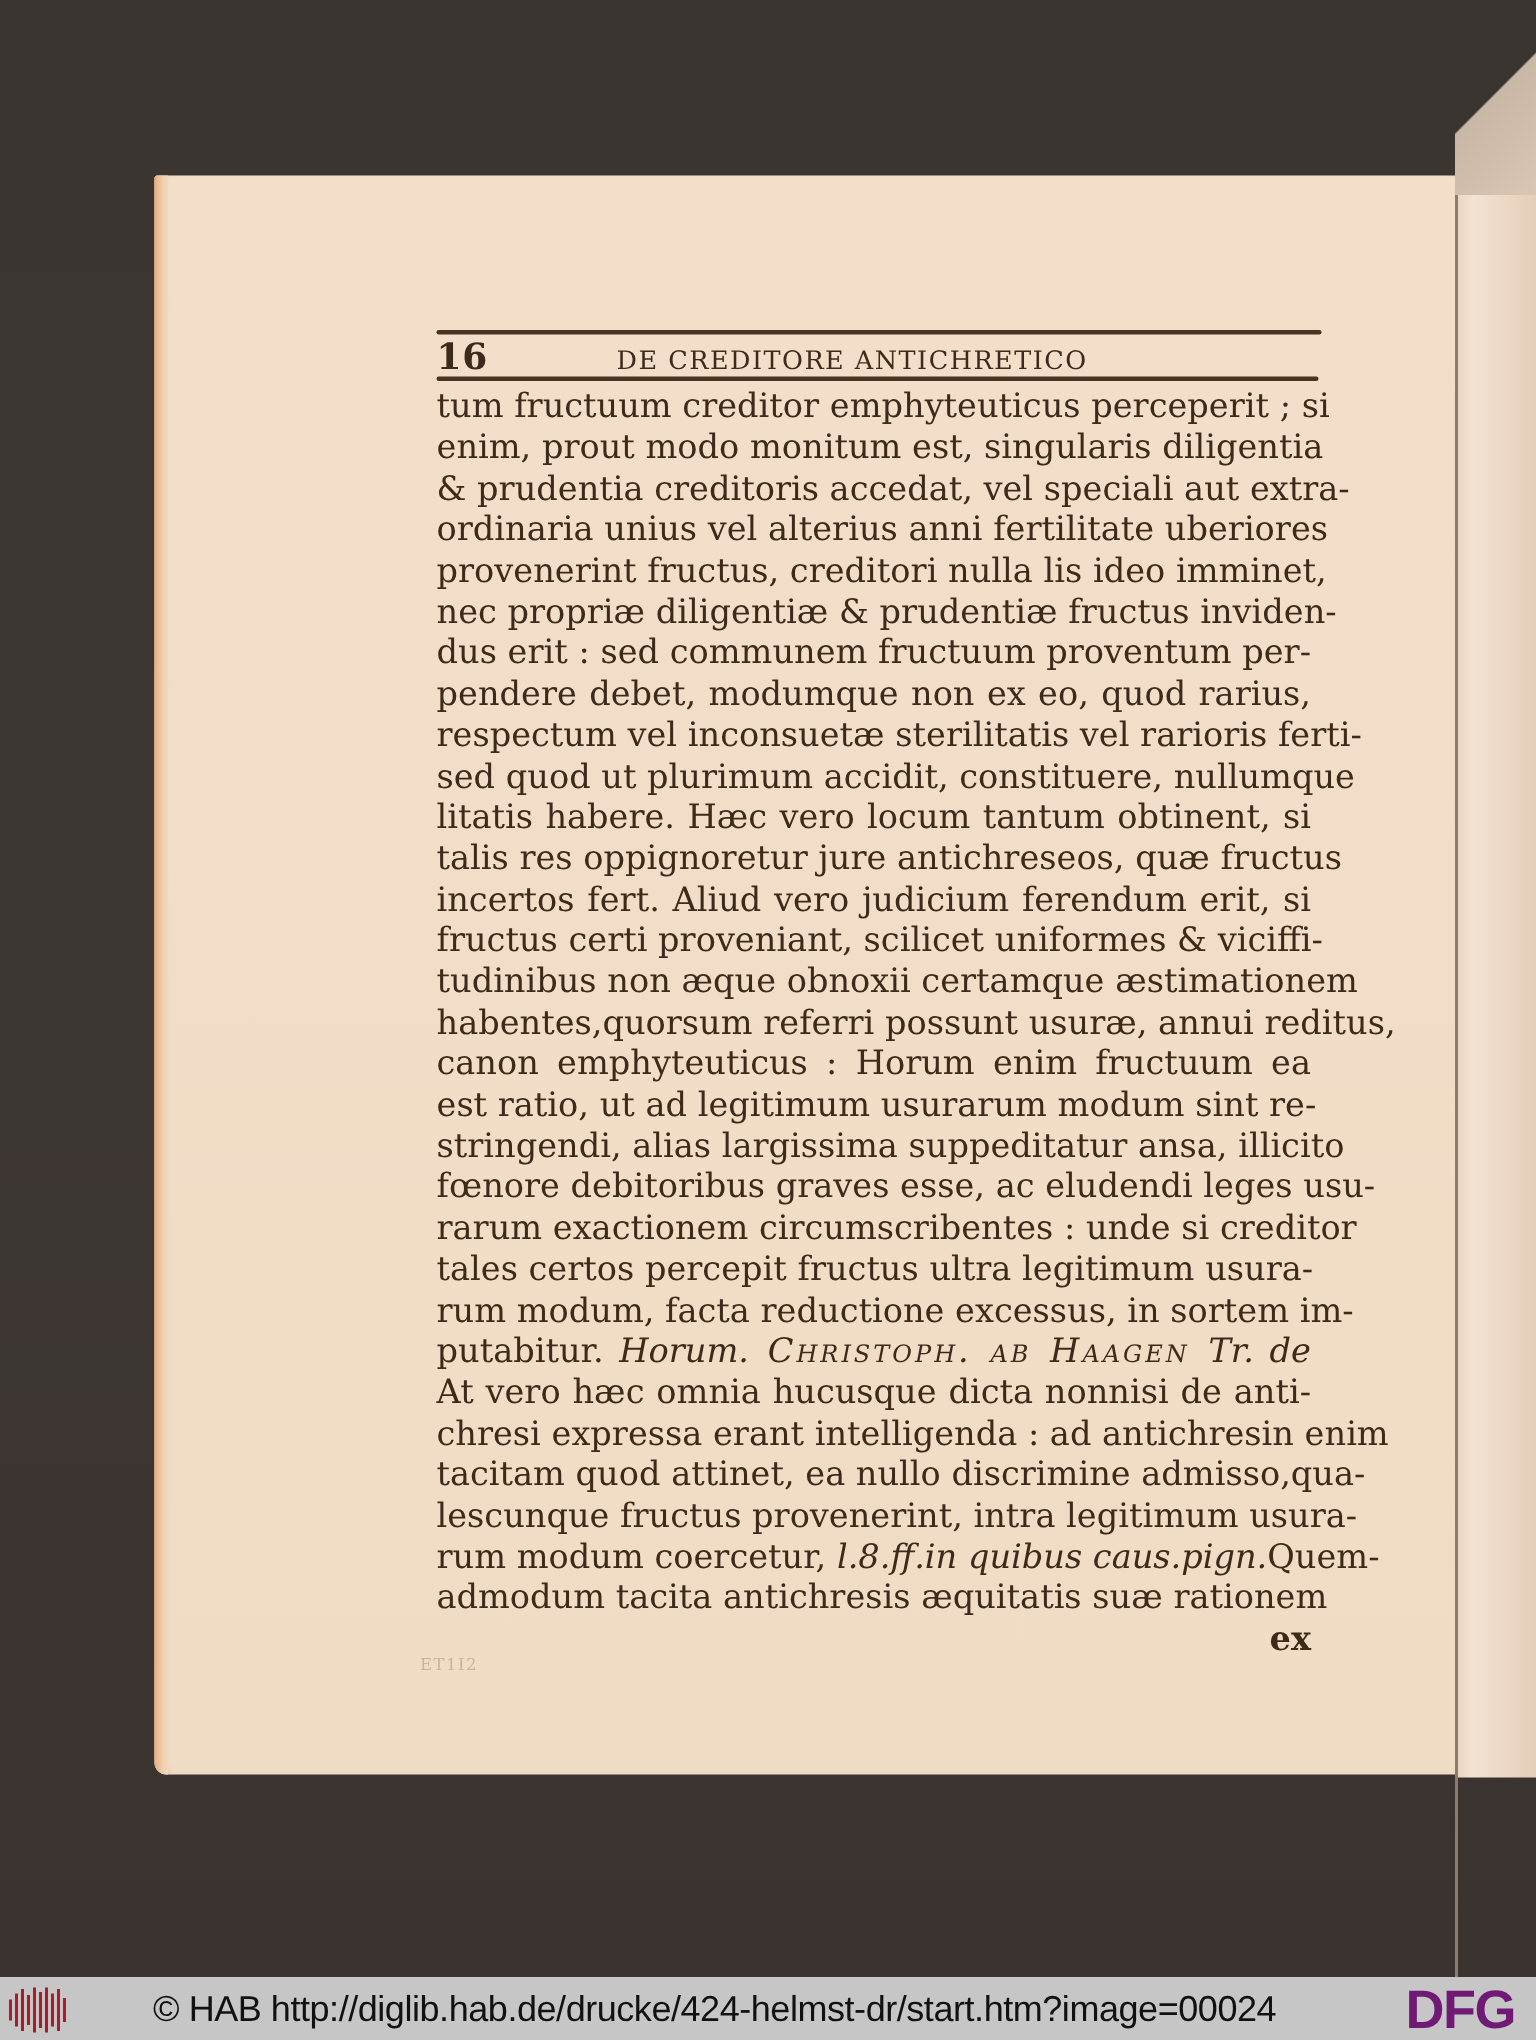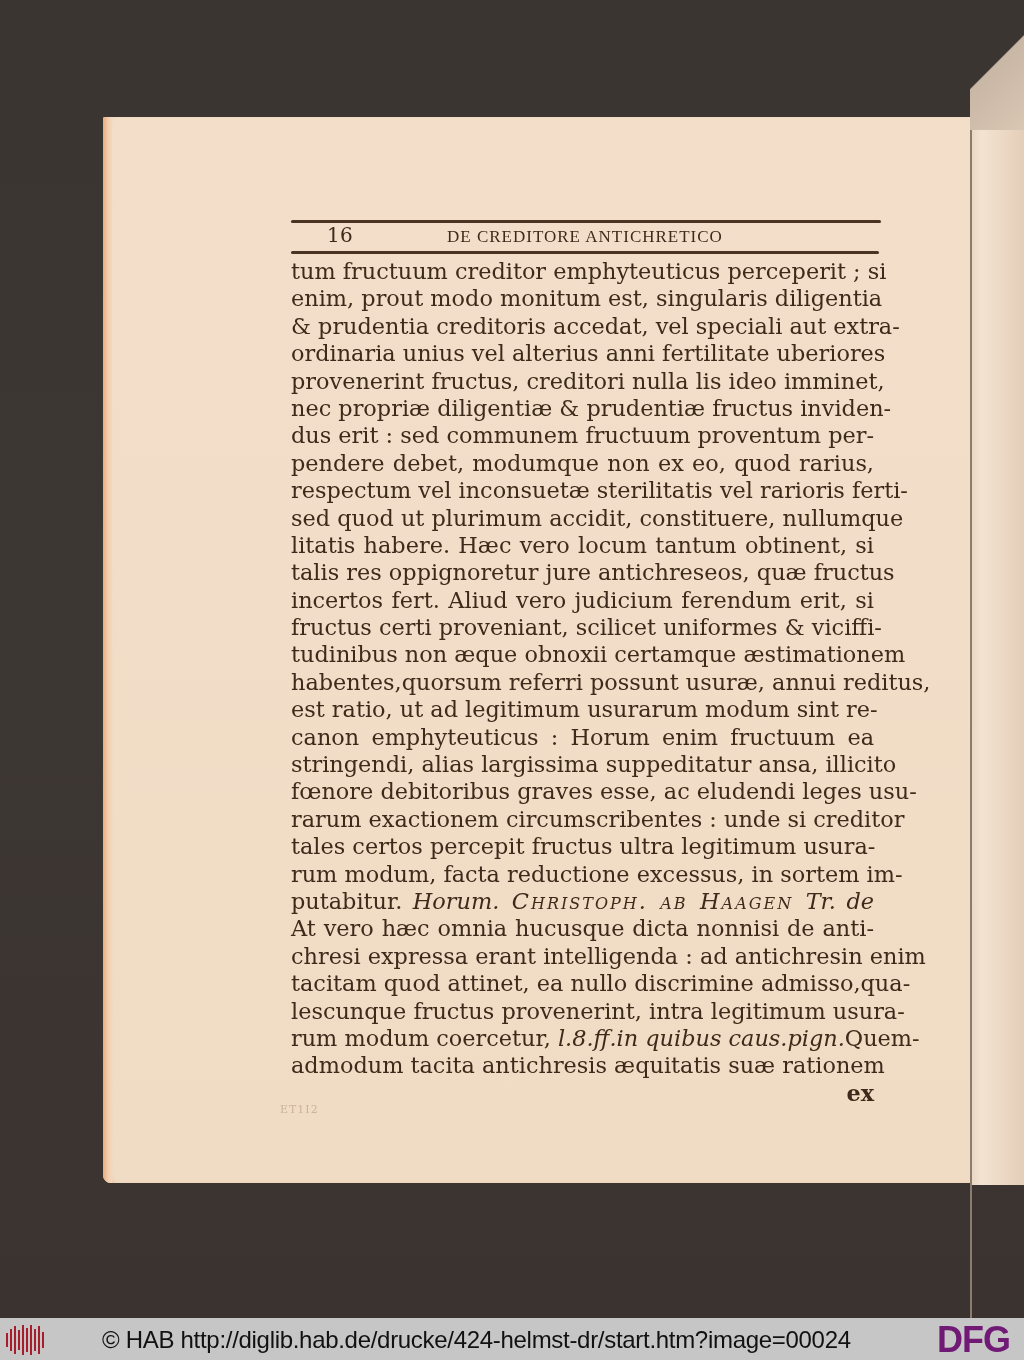--- a/index.html
+++ b/index.html
@@ -44,22 +44,22 @@
       color: #3e2a1a;
     }
     .rule {
       height: 3px; background: #4a3322; border-radius: 2px;
     }
     .rule.top { width: 590px; margin-top: 6px; }
     .header-row {
       display: flex; align-items: baseline; height: 28px;
       font-size: 18px; letter-spacing: 0.4px;
     }
-    .folio { font-weight: normal; width: 120px; font-size: 20px; margin-left: 36px; }
-    .running-head { font-size: 17px; letter-spacing: 1px; font-family: Liberation Serif, serif; }
+    .folio { font-weight: bold; width: 120px; font-size: 24px; }
+    .running-head { font-size: 17px; letter-spacing: 1px; }
     .rule.under { width: 588px; margin-top: 0px; margin-bottom: 4px; }
     .lines { font-size: 22.4px; line-height: 27.4px; }
     .line {
       display: block; white-space: nowrap; text-align: justify;
       text-align-last: justify; width: 583px; height: 27.4px;
     }
     .line.catch { text-align: right; text-align-last: right; font-weight: bold; }
     .sc { font-variant: small-caps; letter-spacing: 2px; font-style: italic; }
     .it { font-style: italic; }
     .showthrough {
@@ -120,22 +120,22 @@
     <span class="line">dus erit : sed communem fructuum proventum per-</span>
     <span class="line">pendere debet, modumque non ex eo, quod rarius,</span>
     <span class="line">respectum vel inconsuetæ sterilitatis vel rarioris ferti-</span>
     <span class="line">sed quod ut plurimum accidit, constituere, nullumque</span>
     <span class="line">litatis habere.  Hæc vero locum tantum obtinent, si</span>
     <span class="line">talis res oppignoretur jure antichreseos, quæ fructus</span>
     <span class="line">incertos fert. Aliud vero judicium ferendum erit, si</span>
     <span class="line">fructus certi proveniant, scilicet uniformes &amp; viciffi-</span>
     <span class="line">tudinibus non æque obnoxii certamque æstimationem</span>
     <span class="line">habentes,quorsum referri possunt usuræ, annui reditus,</span>
+    <span class="line">canon emphyteuticus : Horum enim fructuum ea</span>
     <span class="line">est ratio, ut ad legitimum usurarum modum sint re-</span>
-    <span class="line">canon emphyteuticus : Horum enim fructuum ea</span>
     <span class="line">stringendi, alias largissima suppeditatur ansa, illicito</span>
     <span class="line">fœnore debitoribus graves esse, ac eludendi leges usu-</span>
     <span class="line">rarum exactionem circumscribentes : unde si creditor</span>
     <span class="line">tales certos percepit fructus ultra legitimum usura-</span>
     <span class="line">rum modum, facta reductione excessus, in sortem im-</span>
 
     <span class="line"><span>putabitur. </span><span class="it">Horum.</span><span class="sc"> Christoph. ab Haagen </span><span class="it">Tr. de</span></span>
 
 
     <span class="line">At vero hæc omnia hucusque dicta nonnisi de anti-</span>

